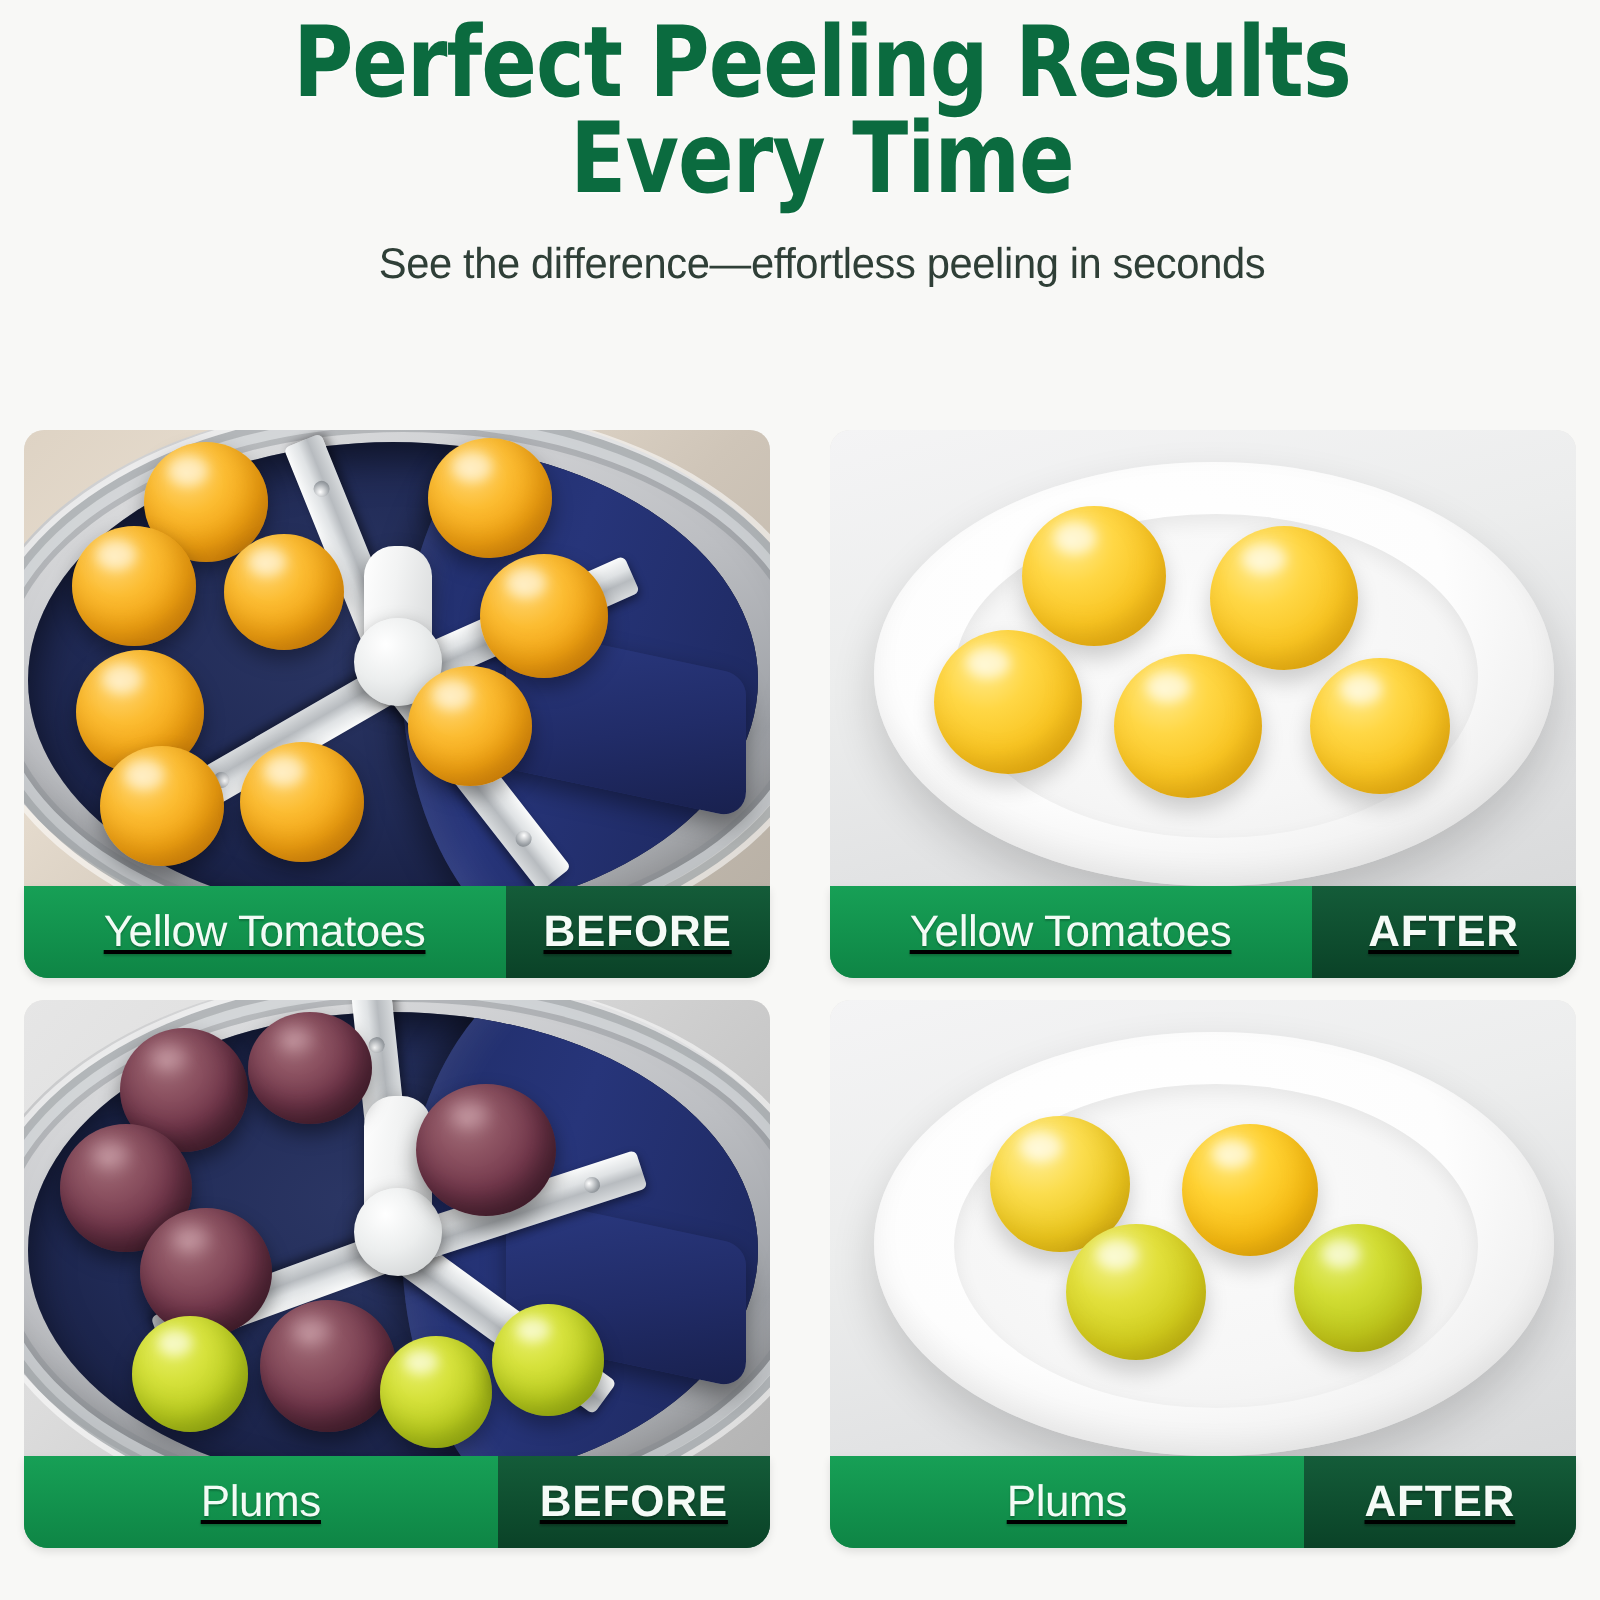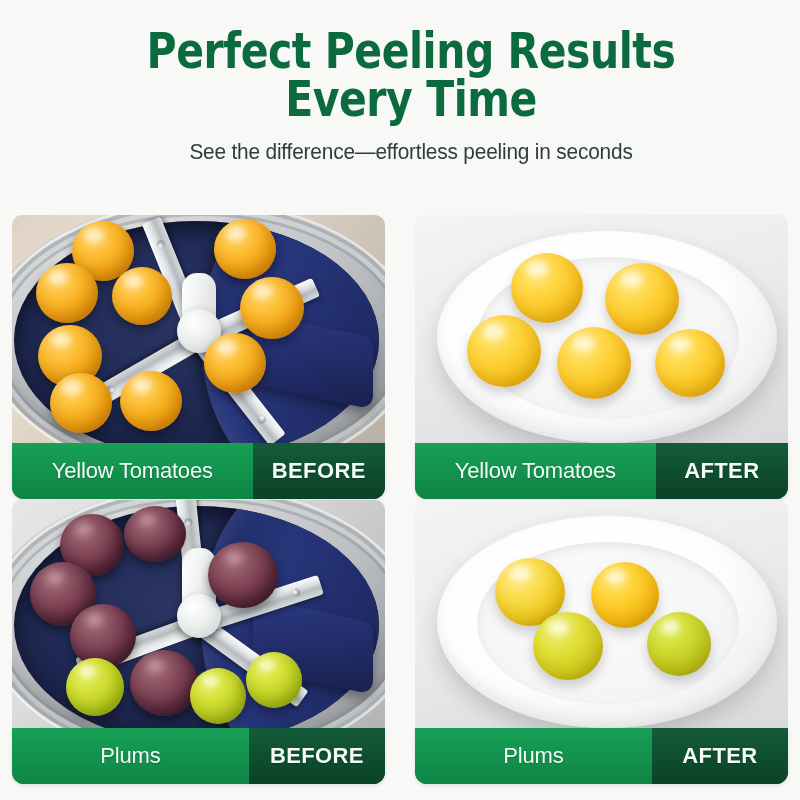--- a/index.html
+++ b/index.html
@@ -15,21 +15,21 @@
   }
   .page {
     position: relative;
     width: 800px;
     height: 800px;
     background: #f8f8f6;
   }
 
   
   .header {
-    padding-top: 28px;
+    padding-top: 8px;
     text-align: center;
     margin-left: 22px;
   }
   .headline {
     color: #0b6b3f;
     font-family: "Liberation Sans Narrow", "DejaVu Sans Condensed", "Liberation Sans", sans-serif;
     font-weight: 700;
     font-size: 49px;
     line-height: 0.98;
     letter-spacing: -0.5px;
@@ -72,25 +72,26 @@
     border-radius: 10px 10px 0 0;
     overflow: hidden;
     background: #e9e7e3;
   }
   .photo.before { border-radius: 10px 10px 0 0; }
 
   
   .labelbar {
     position: relative;
     width: 373px;
-    height: 56px;
+    height: 46px;
     border-radius: 0 0 12px 12px;
     overflow: hidden;
     display: flex;
     box-shadow: 0 2px 4px rgba(0,0,0,0.10);
+    text-decoration: underline;
   }
   .lb-name {
     background: #11924c;
     background-image: linear-gradient(180deg,#17a056 0%, #0e8545 100%);
     color: #f2fbf5;
     display: flex;
     align-items: center;
     justify-content: center;
     font-size: 22px;
     font-weight: 400;

